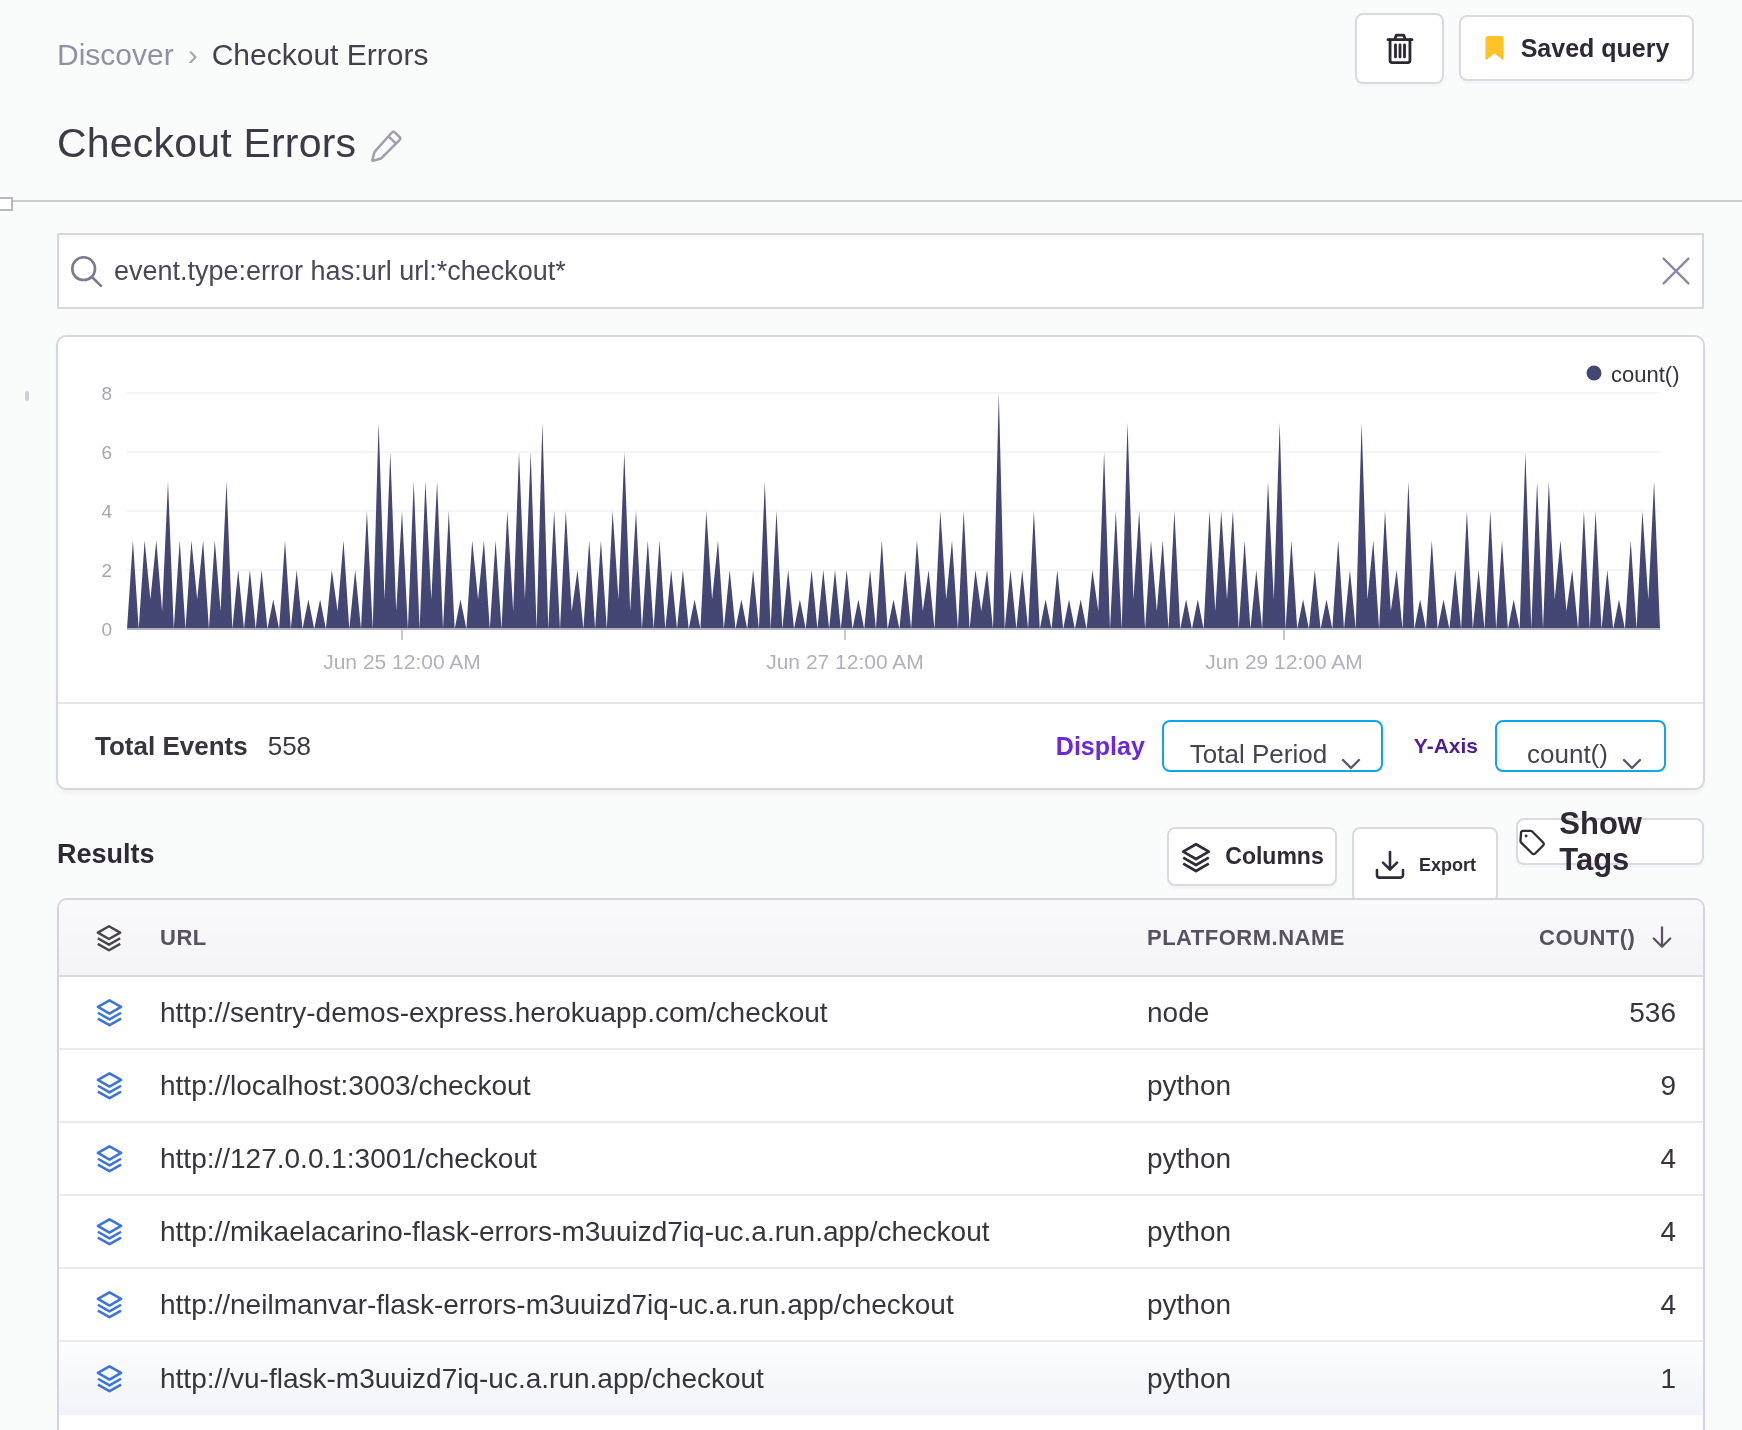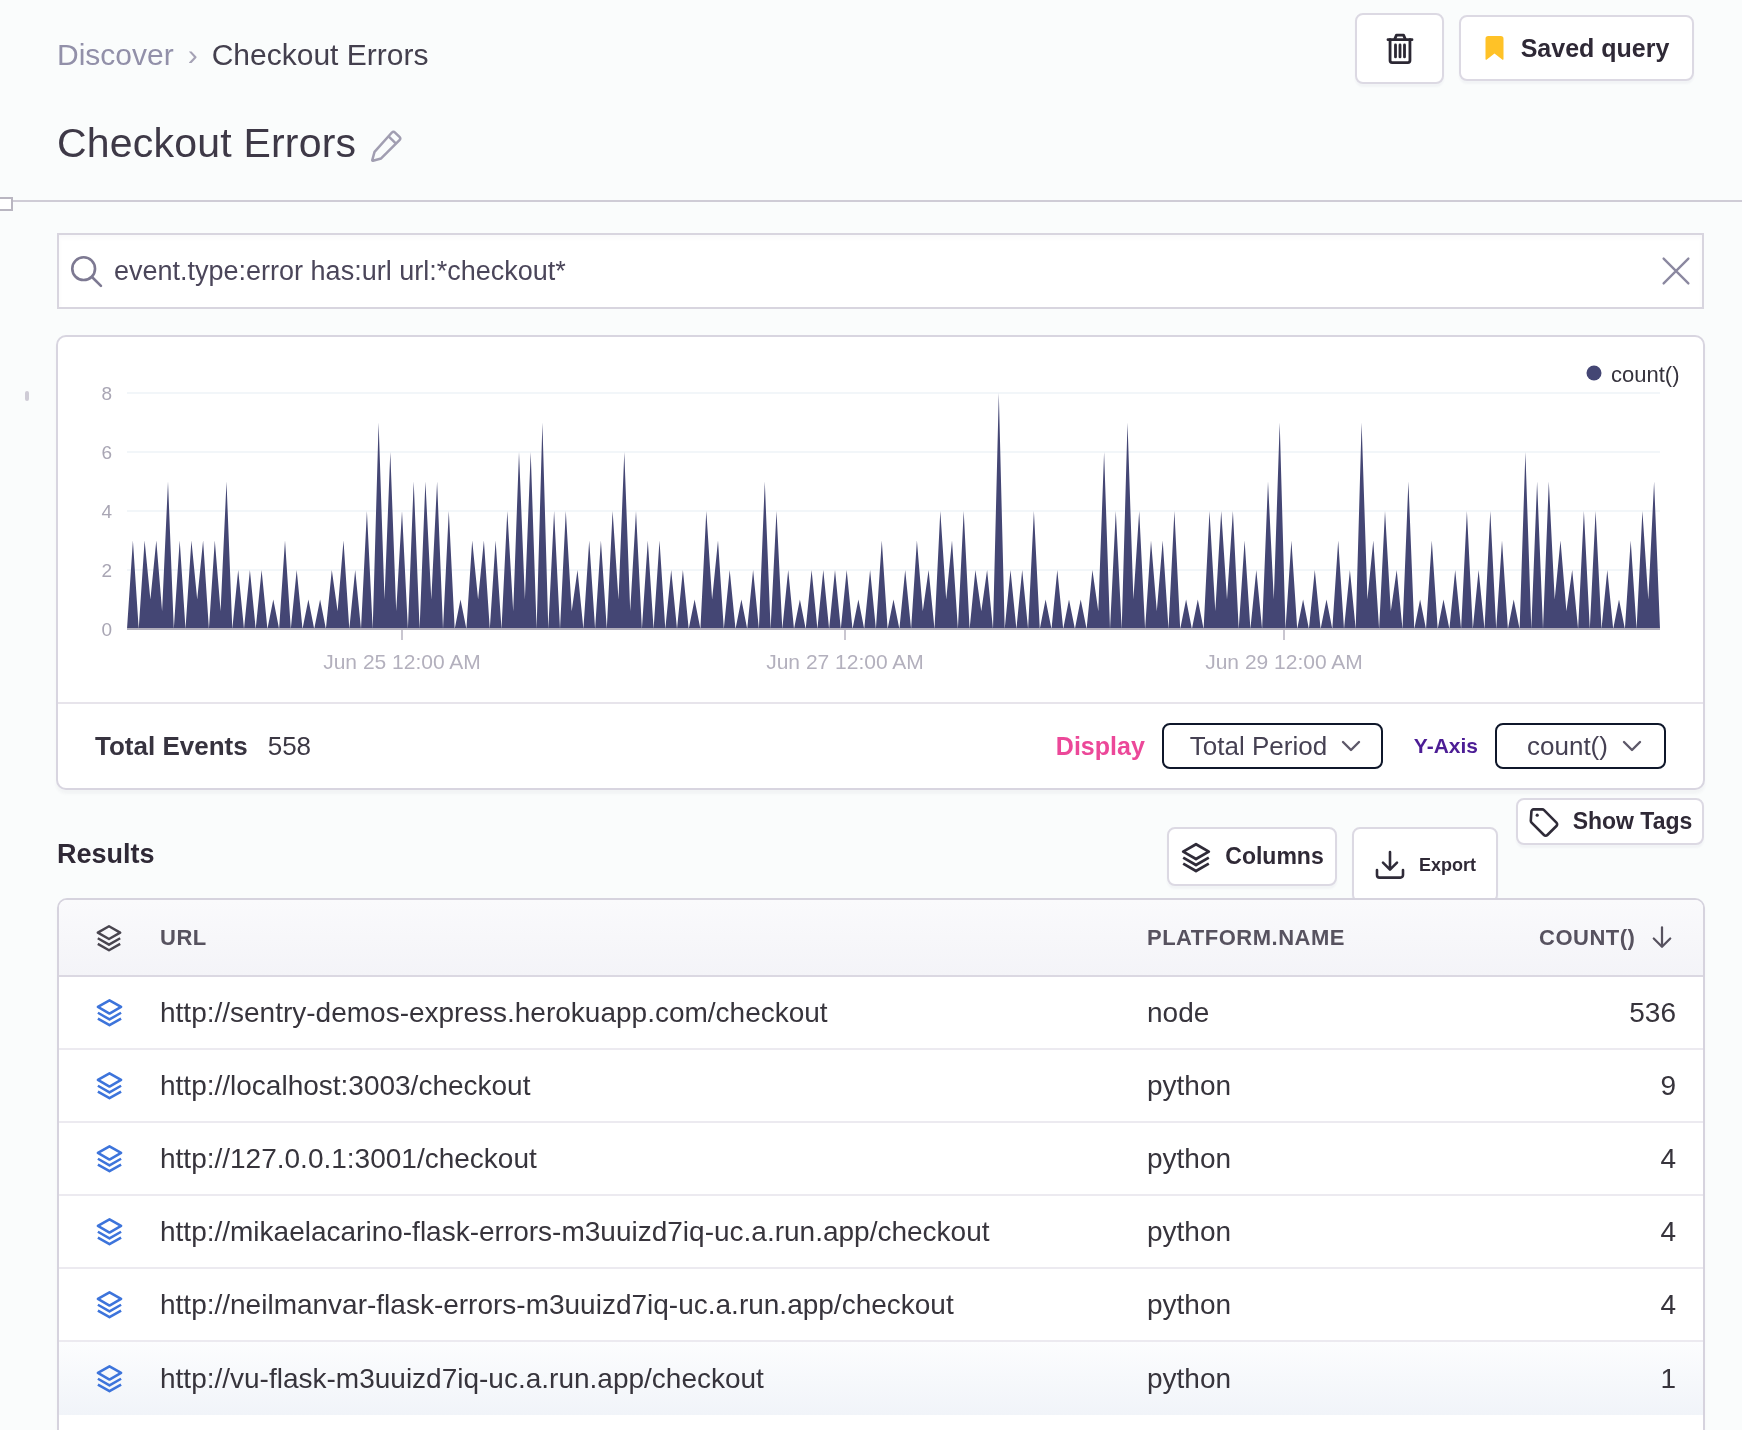--- a/index.html
+++ b/index.html
@@ -10,21 +10,21 @@
   .crumbs .lite { color:#9290a9; }
   .crumbs .sep { color:#a5a2b5; margin:0 14px; }
   .btn { display:inline-flex; align-items:center; justify-content:center; background:#fff; border:2px solid #dcd9e3; border-radius:8px; color:#2f2936; font-weight:bold; box-shadow:0 3px 2px rgba(60,60,90,0.04); }
   .title { left:57px; top:119px; font-size:41px; color:#3e3947; letter-spacing:0.2px; display:flex; align-items:center; height:48px; }
   .hline { left:0; top:200px; width:1742px; height:0; border-top:2px solid #cfccd6; }
   .search { left:57px; top:233px; width:1647px; height:76px; background:#fff; border:2px solid #d8d5df; border-radius:0; display:flex; align-items:center; box-shadow:inset 0 3px 4px rgba(60,60,90,0.03); }
   .search .q { font-size:27px; color:#4b465a; margin-left:10px; }
   .panel { left:56px; top:335px; width:1649px; height:455px; background:#fff; border:2px solid #d8d5e0; border-radius:10px; box-shadow:0 4px 3px rgba(60,60,90,0.045); }
   .pfoot { position:absolute; left:0; right:0; top:365px; bottom:0; border-top:2px solid #e7e4eb; display:flex; align-items:center; }
   .lbl-b { font-weight:bold; font-size:26px; color:#37333f; }
-  .drop { display:inline-flex; align-items:center; background:#fff; border:2px solid #0f172a; border-radius:8px; height:46px; font-size:26px; color:#464153; }
+  .drop { display:inline-flex; align-items:flex-end; background:#fff; border:2px solid #0ea5e9; border-radius:8px; height:52px; font-size:26px; color:#464153; }
   .results-h { left:57px; top:839px; font-size:27px; font-weight:bold; color:#2f2936; }
   .table { left:57px; top:898px; width:1648px; height:644px; background:#fff; border:2px solid #d6d3de; border-radius:10px; overflow:hidden; box-shadow:0 4px 3px rgba(60,60,90,0.045); }
   .thead { height:77px; background:linear-gradient(#fafafc,#f4f4f8); border-bottom:2px solid #dbd8e2; display:flex; align-items:center; font-size:22px; font-weight:bold; color:#57525f; letter-spacing:0.5px; }
   .trow { height:73px; display:flex; align-items:center; border-bottom:2px solid #eceaf0; font-size:28px; color:#37343c; }
   .trow:last-child { border-bottom:none; background:linear-gradient(#fcfdfe,#f1f4f9); }
   .cell-icon { width:100px; flex:0 0 100px; display:flex; justify-content:center; }
   .cell-url { flex:1; padding-left:1px; }
   .cell-plat { width:356px; flex:0 0 356px; }
   .cell-count { width:200px; flex:0 0 200px; text-align:right; padding-right:27px; white-space:nowrap; }
   .thead .cell-count { padding-right:29px; }
@@ -85,21 +85,21 @@
 <text x="344" y="332" text-anchor="middle" font-size="21" fill="#b3b0bd">Jun 25 12:00 AM</text>
         <text x="787" y="332" text-anchor="middle" font-size="21" fill="#b3b0bd">Jun 27 12:00 AM</text>
         <text x="1226" y="332" text-anchor="middle" font-size="21" fill="#b3b0bd">Jun 29 12:00 AM</text>
 <circle cx="1536" cy="36" r="7.5" fill="#444674"></circle>
 <text x="1553" y="37" dominant-baseline="central" font-size="22" fill="#35323c">count()</text>
 </svg>
     <div class="pfoot">
       <span class="lbl-b" style="margin-left:37px;">Total Events</span>
       <span style="font-size:26px; color:#3c3844; margin-left:20px;">558</span>
       <span style="flex:1"></span>
-      <span class="lbl-b" style="color:#ec4899; font-size:25px;">Display</span>
+      <span class="lbl-b" style="color:#6d28d9; font-size:25px;">Display</span>
       <span class="drop" style="margin-left:17px; width:221px; padding-left:26px;">Total Period<svg width="20" height="12" viewBox="0 0 20 12" fill="none" stroke="#5d5869" stroke-width="2.4" stroke-linecap="round" stroke-linejoin="round" xmlns="http://www.w3.org/2000/svg" style="margin-left:14px;">
 <path d="M2 2 L10 10 18 2"></path>
 </svg></span>
       <span class="lbl-b" style="margin-left:31px; color:#4c1d95; font-size:21px;">Y-Axis</span>
       <span class="drop" style="margin-left:17px; width:171px; padding-left:30px;">count()<svg width="20" height="12" viewBox="0 0 20 12" fill="none" stroke="#5d5869" stroke-width="2.4" stroke-linecap="round" stroke-linejoin="round" xmlns="http://www.w3.org/2000/svg" style="margin-left:14px;">
 <path d="M2 2 L10 10 18 2"></path>
 </svg></span>
       <span style="width:37px"></span>
     </div>
   </div>
@@ -107,21 +107,21 @@
   <div class="abs results-h">Results</div>
   <div class="abs btn" style="left:1167px; top:827px; width:170px; height:59px; font-size:23px;"><svg width="32" height="32" viewBox="0 0 16 16" fill="none" stroke="#2f2b38" stroke-width="1.4" stroke-linejoin="round" xmlns="http://www.w3.org/2000/svg" style="margin-right:13px;">
 <path d="M8 1.6 L14.4 5.3 8 9 1.6 5.3 Z"></path>
 <path d="M14.4 8.3 L8 12 1.6 8.3"></path>
 <path d="M14.4 11.3 L8 15 1.6 11.3"></path>
 </svg>Columns</div>
   <div class="abs btn" style="left:1352px; top:827px; width:146px; height:76px; font-size:18px;"><svg width="32" height="32" viewBox="0 0 16 16" fill="none" stroke="#2f2b38" stroke-width="1.3" stroke-linecap="round" stroke-linejoin="round" xmlns="http://www.w3.org/2000/svg" style="margin-right:13px;">
 <path d="M8 1.5 V10 M4.5 6.8 L8 10.3 11.5 6.8"></path>
 <path d="M1.5 10.5 V13 a1.3 1.3 0 0 0 1.3 1.3 h10.4 a1.3 1.3 0 0 0 1.3 -1.3 V10.5"></path>
 </svg>Export</div>
-  <div class="abs btn" style="left:1516px; top:798px; width:188px; height:47px; font-size:23px;"><svg width="32" height="32" viewBox="0 0 16 16" fill="none" stroke="#2f2b38" stroke-width="1.3" stroke-linejoin="round" xmlns="http://www.w3.org/2000/svg" style="margin-right:13px;">
+  <div class="abs btn" style="left:1516px; top:818px; width:188px; height:47px; font-size:31px;"><svg width="32" height="32" viewBox="0 0 16 16" fill="none" stroke="#2f2b38" stroke-width="1.3" stroke-linejoin="round" xmlns="http://www.w3.org/2000/svg" style="margin-right:13px;">
 <path d="M1.7 2.8 a1.1 1.1 0 0 1 1.1 -1.1 h4.3 a1.3 1.3 0 0 1 0.92 0.38 l6.2 6.2 a1.2 1.2 0 0 1 0 1.7 l-4.54 4.54 a1.2 1.2 0 0 1 -1.7 0 l-6.2 -6.2 a1.3 1.3 0 0 1 -0.38 -0.92 Z"></path>
 <circle cx="4.6" cy="4.6" r="0.8" fill="#2f2b38" stroke="none"></circle>
 </svg>Show Tags</div>
 
   <div class="abs table">
     <div class="thead">
       <div class="cell-icon">
           <svg width="28" height="28" viewBox="0 0 16 16" fill="none" stroke="#49454f" stroke-width="1.4" stroke-linejoin="round" xmlns="http://www.w3.org/2000/svg">
 <path d="M8 1.3 L14.4 4.95 8 8.6 1.6 4.95 Z"></path>
 <path d="M14.4 8.15 L8 11.8 1.6 8.15"></path>

